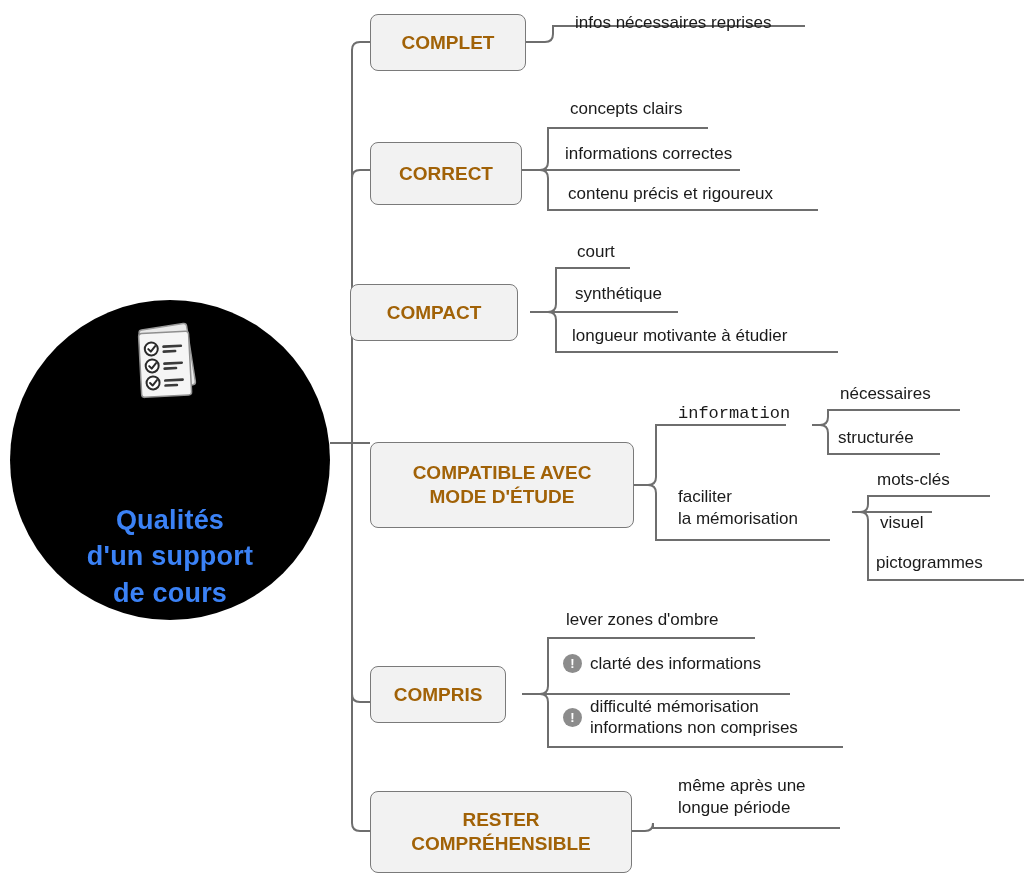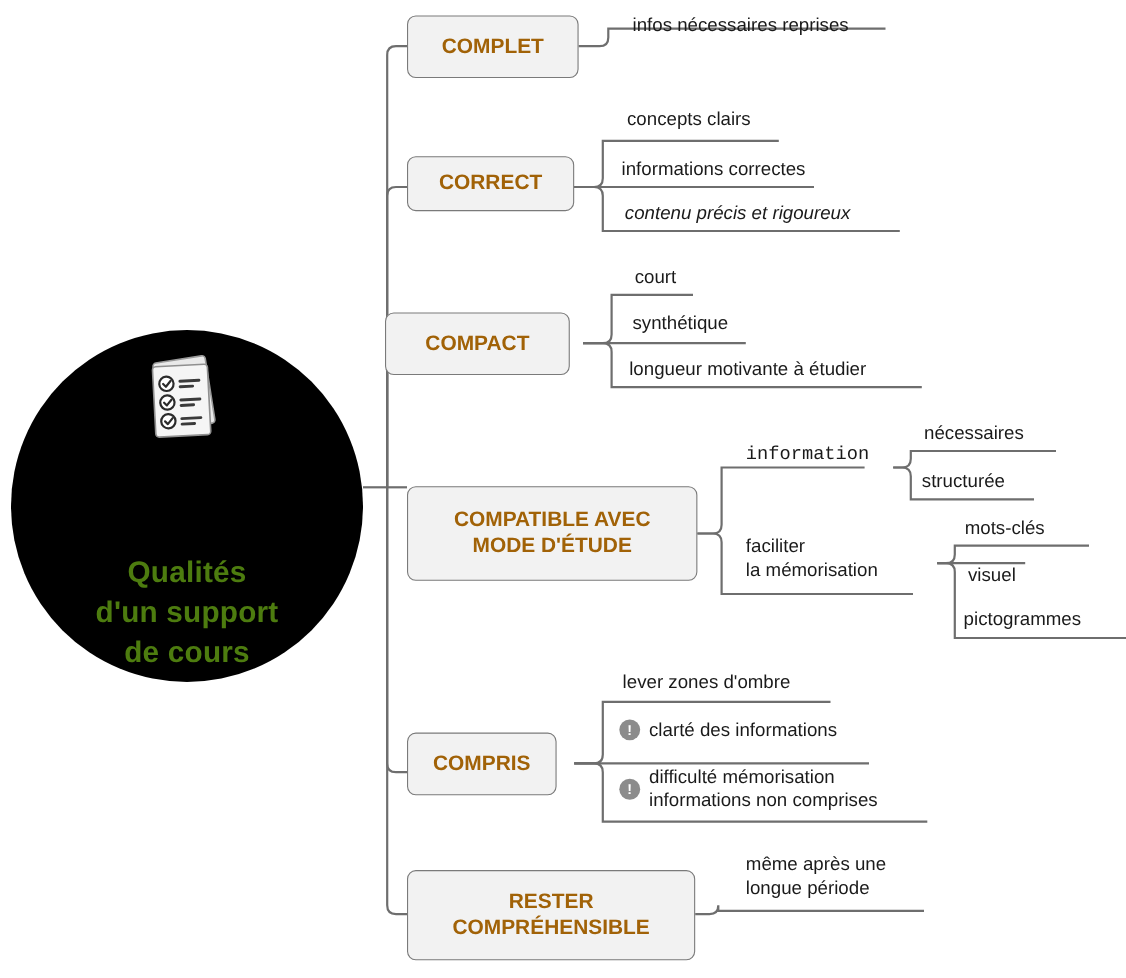--- a/index.html
+++ b/index.html
@@ -28,21 +28,21 @@
   }
   
   .root-node {
     position: absolute;
     left: 10px;
     top: 300px;
     width: 320px;
     height: 320px;
     border-radius: 50%;
     background: #000000;
-    color: #4d7c0f;
+    color: #3b82f6;
     display: flex;
     flex-direction: column;
     align-items: center;
     justify-content: flex-start;
     box-sizing: border-box;
     padding-top: 18px;
   }
   .root-title {
     margin-top: 96px;
     font-size: 27px;
@@ -180,30 +180,30 @@
     </div>
   </div>
 
   <div class="branch-box" style="left:370px; top:14px; width:156px; height:57px;">
     <span>COMPLET</span>
   </div>
   <div class="leaf" style="left:575px; top:12px;">
     <span>infos nécessaires reprises</span>
   </div>
 
-  <div class="branch-box" style="left:370px; top:142px; width:152px; height:50px;">
+  <div class="branch-box" style="left:370px; top:142px; width:152px; height:63px;">
     <span>CORRECT</span>
   </div>
   <div class="leaf" style="left:570px; top:98px;">
     <span>concepts clairs</span>
   </div>
   <div class="leaf" style="left:565px; top:143px;">
     <span>informations correctes</span>
   </div>
-  <div class="leaf" style="left:568px; top:183px;font-style:italic;">
+  <div class="leaf" style="left:568px; top:183px;">
     <span>contenu précis et rigoureux</span>
   </div>
 
   <div class="branch-box" style="left:350px; top:284px; width:168px; height:57px;">
     <span>COMPACT</span>
   </div>
   <div class="leaf" style="left:577px; top:241px;">
     <span>court</span>
   </div>
   <div class="leaf" style="left:575px; top:283px;">

